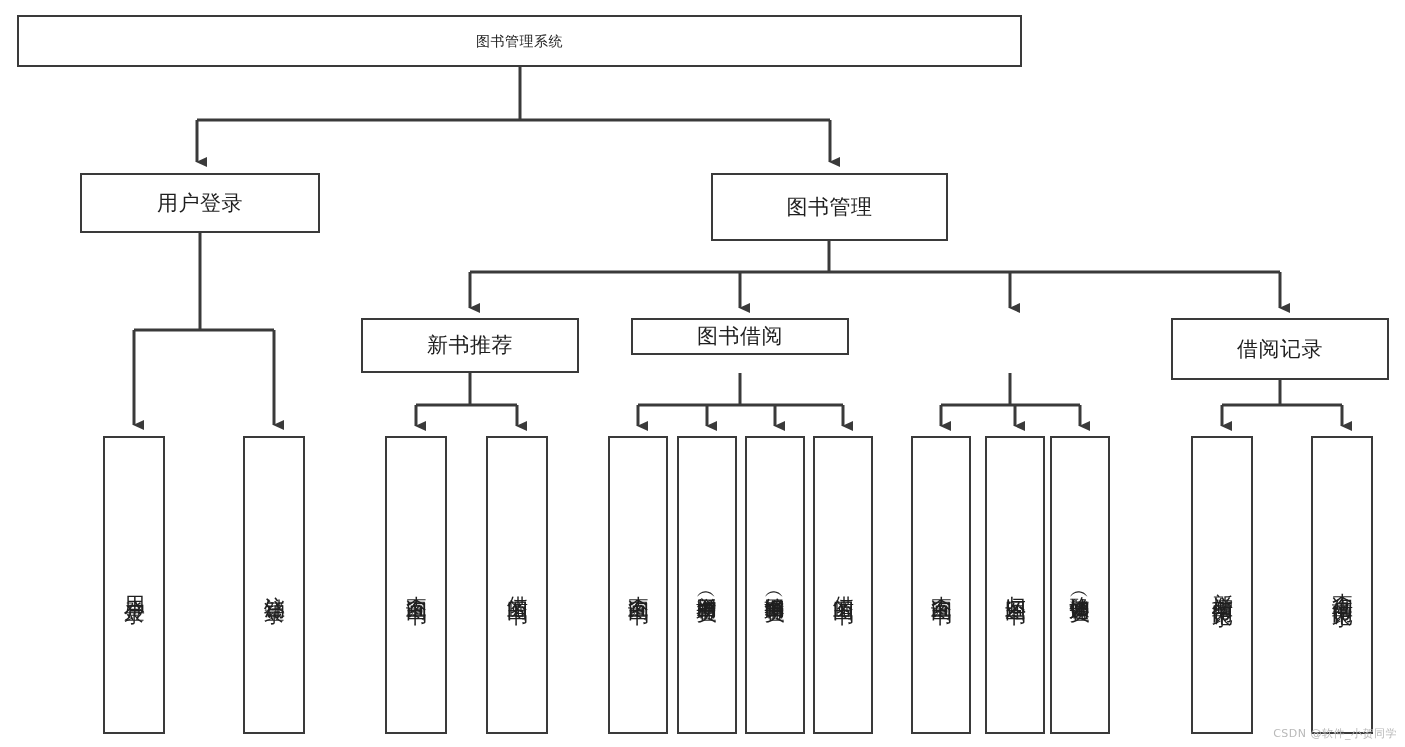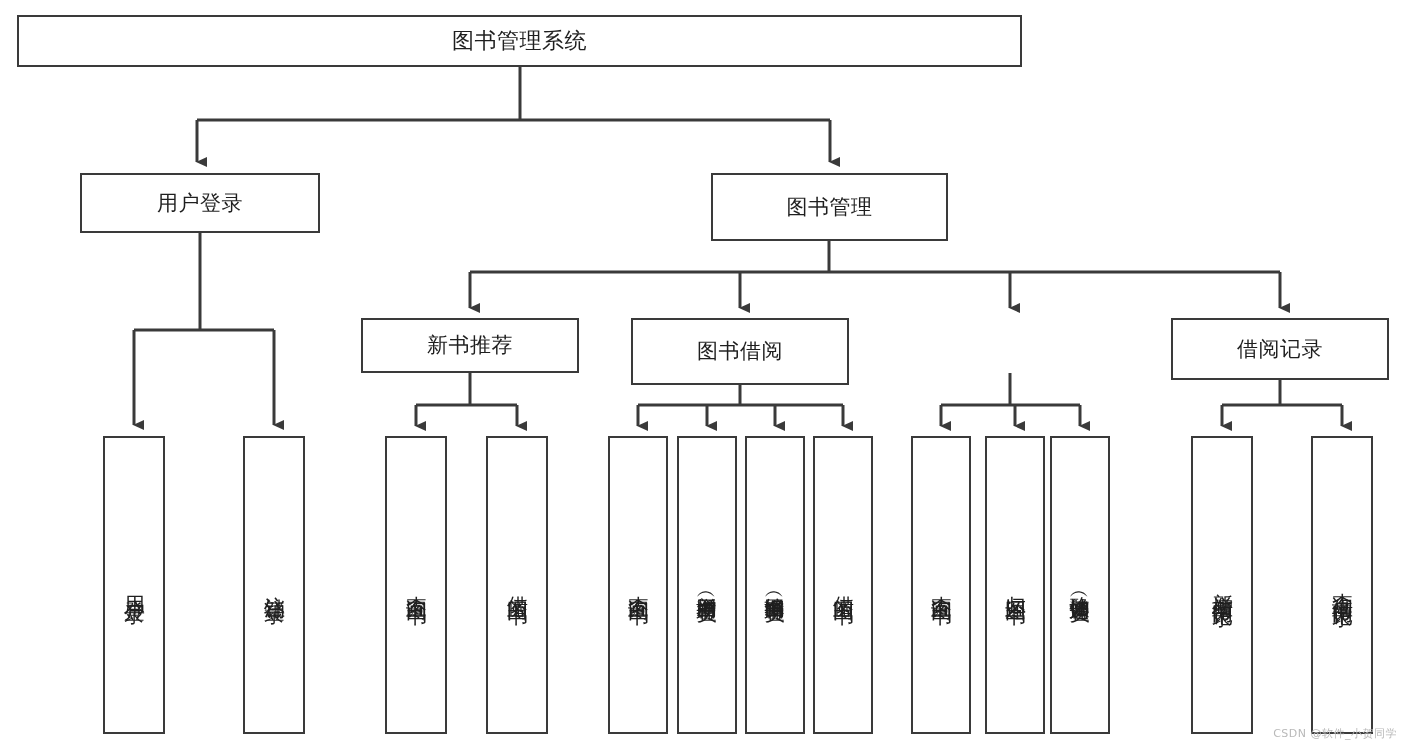--- a/index.html
+++ b/index.html
@@ -36,21 +36,21 @@
     color:#1f1f1f;
     line-height:1.18;
     letter-spacing:0.5px;
     white-space:nowrap;
   }
   
   .node.horiz .lbl{
     writing-mode:horizontal-tb;
     font-size:21px;
   }
-  .node.root .lbl{ font-size:22px; }
+  .node.root .lbl{ font-size:14px; }
   
   .node.vert{
     align-items:center;
     justify-content:center;
     padding:6px 0;
   }
   .node.vert .lbl{
     writing-mode:vertical-rl;
     text-orientation:upright;
     font-size:21px;
@@ -137,21 +137,21 @@
   <div class="node horiz" style="left: 80px; top: 173px; width: 240px; height: 60px;">
     <span class="lbl">用户登录</span>
   </div>
   <div class="node horiz" style="left: 711px; top: 173px; width: 237px; height: 68px;">
     <span class="lbl">图书管理</span>
   </div>
 
   <div class="node horiz" style="left: 361px; top: 318px; width: 218px; height: 55px;">
     <span class="lbl">新书推荐</span>
   </div>
-  <div class="node horiz" style="left: 631px; top: 318px; width: 218px; height: 67px;">
+  <div class="node horiz" style="left: 631px; top: 318px; width: 218px; height: 37px;">
     <span class="lbl">图书借阅</span>
   </div>
   <div class="node horiz" style="left: 1171px; top: 318px; width: 218px; height: 62px;">
     <span class="lbl">借阅记录</span>
   </div>
 
   <div class="node vert" style="left: 103px; top: 436px; width: 62px; height: 298px;">
     <span class="lbl">用户登录</span>
   </div>
   <div class="node vert" style="left: 243px; top: 436px; width: 62px; height: 298px;">

